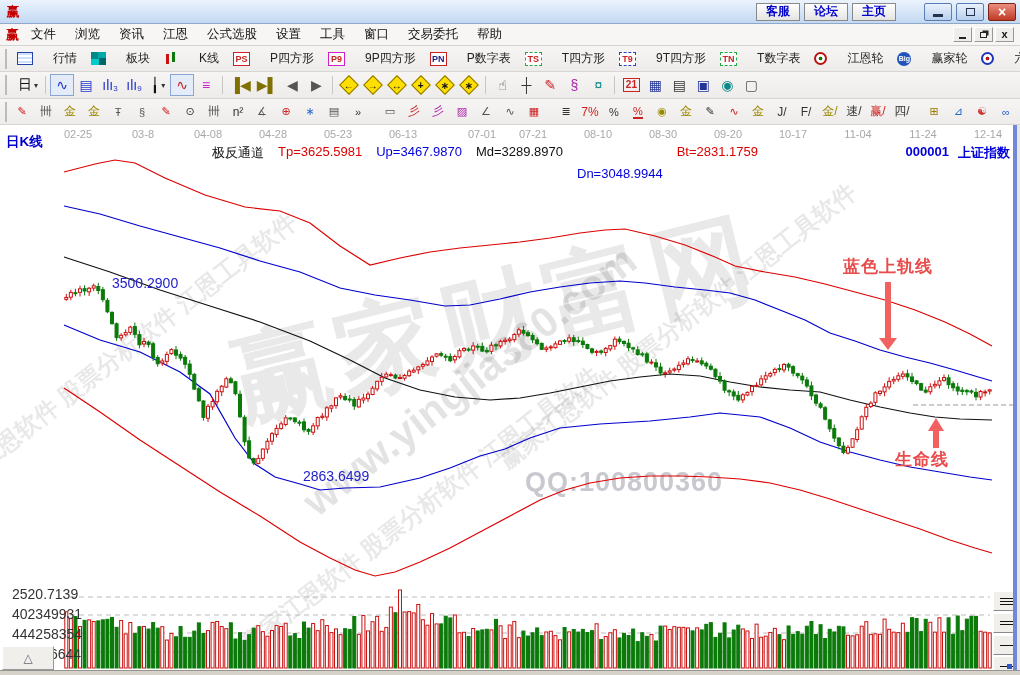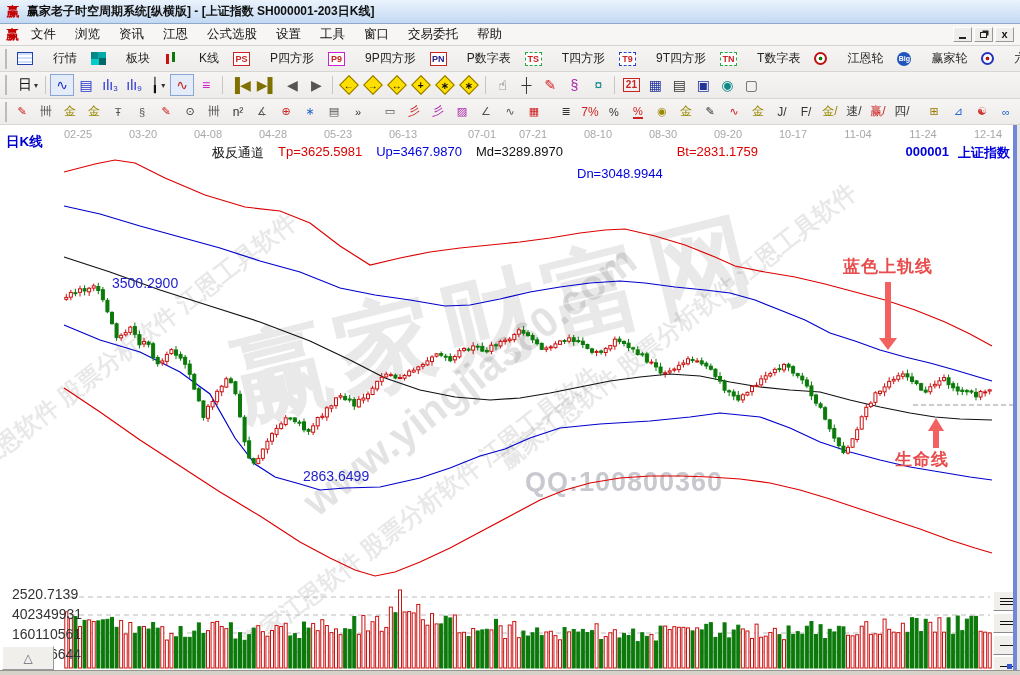--- a/index.html
+++ b/index.html
@@ -97,21 +97,36 @@
   #right-strip { position:absolute; left:1013px; top:0; width:4px; height:550px; background:#7287d8; }
   #right-strip2 { position:absolute; left:1017px; top:0; width:3px; height:550px; background:#e7e7e7; }
   #bottom-frame { position:absolute; left:0; top:545px; width:1020px; height:5px;
     background:#d6d2ca; border-top:1px solid #979590; }
 </style>
 </head>
 <body>
 
 <div class="titlebar">
   <span class="app-logo">赢</span>
-  <span class="title-text">赢家老子时空周期系统[纵横版] - [上证指数  SH000001-203日K线]</span>
+  <div class="tb-right">
+    <div id="quick-buttons" style="display:flex;gap:4px;margin-right:24px;">
+        <div class="quickbtn">客服</div>
+        <div class="quickbtn">论坛</div>
+        <div class="quickbtn">主页</div>
+      </div>
+    <div class="winbtn">
+        <span class="g-min"></span>
+      </div>
+    <div class="winbtn">
+        <span class="g-rest"></span>
+      </div>
+    <div class="winbtn close">
+        <span class="g-close">×</span>
+      </div>
+  </div>
 </div>
 
 <div class="menubar">
   <span class="menu-logo">赢</span>
   <div style="display:flex;align-items:center;">
       <span class="mitem">文件</span>
       <span class="mitem">浏览</span>
       <span class="mitem">资讯</span>
       <span class="mitem">江恩</span>
       <span class="mitem">公式选股</span>
@@ -1057,21 +1072,21 @@
       <line x1="989.7142857142857" y1="263.89563249175455" x2="989.7142857142857" y2="269.499422445856" stroke="#cc1111" stroke-width="1"></line>
       <rect x="988.2142857142857" y="264.8314135412054" width="3" height="1.2309250934282545" fill="#ffffff" stroke="#cc1111" stroke-width="1"></rect>
       <rect x="988.2142857142857" y="507.9003256418556" width="3" height="35.099674358144405" fill="#ffffff" stroke="#cc1111" stroke-width="1"></rect>
       <line x1="913" y1="280" x2="1019" y2="280" stroke="#999999" stroke-dasharray="5,3" stroke-width="1.2"></line>
       <path d="M885,157 L891,157 L891,213 L897,213 L888,225 L879,213 L885,213 Z" fill="#f26060"></path>
       <path d="M936,293 L944,306 L939,306 L939,323 L933,323 L933,306 L928,306 Z" fill="#f26060"></path>
     </svg>
 
   <div id="dates-row">
       <span class="date-label" style="left: 56px;">02-25</span>
-      <span class="date-label" style="left: 121px;">03-20</span>
+      <span class="date-label" style="left: 121px;">03-8</span>
       <span class="date-label" style="left: 186px;">04-08</span>
       <span class="date-label" style="left: 251px;">04-28</span>
       <span class="date-label" style="left: 316px;">05-23</span>
       <span class="date-label" style="left: 381px;">06-13</span>
       <span class="date-label" style="left: 460px;">07-01</span>
       <span class="date-label" style="left: 511px;">07-21</span>
       <span class="date-label" style="left: 576px;">08-10</span>
       <span class="date-label" style="left: 641px;">08-30</span>
       <span class="date-label" style="left: 706px;">09-20</span>
       <span class="date-label" style="left: 771px;">10-17</span>
@@ -1094,21 +1109,21 @@
   </div>
 
   <div class="ann-price" id="ann-high">3500.2900</div>
   <div class="ann-price" id="ann-low">2863.6499</div>
   <div class="ann-red" id="ann-rail">蓝色上轨线</div>
   <div class="ann-red" id="ann-life">生命线</div>
 
   <div id="vol-labels">
       <div class="vol-label" style="top: 461px;">2520.7139</div>
       <div class="vol-label" style="top: 481px;">402349931</div>
-      <div class="vol-label" style="top: 501px;">160110561</div>
+      <div class="vol-label" style="top: 501px;">444258354</div>
       <div class="vol-label" style="top: 521px;">134116644</div>
     </div>
   <div id="expand-btn">
     <span>△</span>
   </div>
   <div id="panel-btns">
       <div class="panel-btn" style="top: 466px;">
         <span class="ln"></span>
         <span class="ln"></span>
         <span class="ln"></span>

